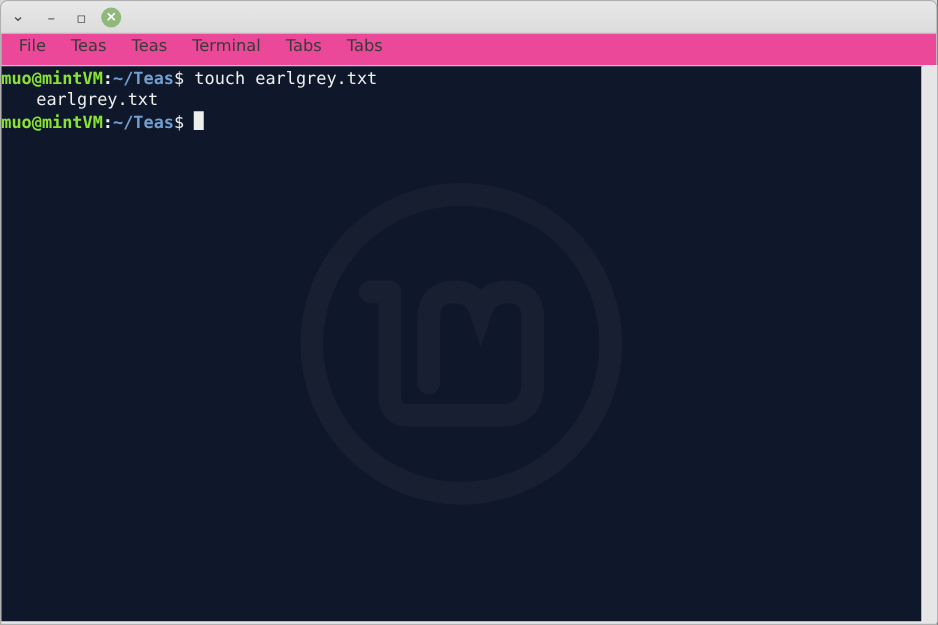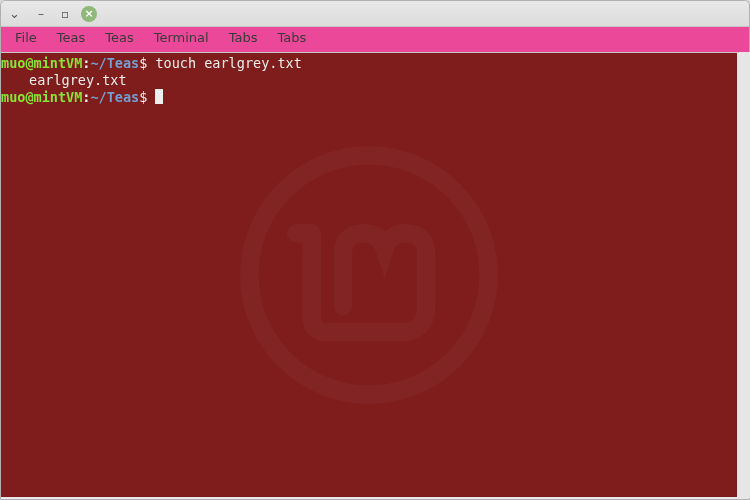--- a/index.html
+++ b/index.html
@@ -77,21 +77,21 @@
       gap: 0;
       border-bottom: 1px solid #c8c8c8;
     }
     .menu-item {
       padding: 3px 10px;
       font-size: 13px;
       color: #3a3a3a;
     }
     .terminal-body {
       flex: 1;
-      background: #7f1d1d;
+      background: #0f172a;
       margin: 0 12px 2px 0;
       position: relative;
       font-family: "DejaVu Sans Mono", "Liberation Mono", monospace;
       font-size: 13.5px;
       line-height: 17px;
       color: #eeeeec;
       padding: 2px 0 0 0;
       overflow: hidden;
     }
     .watermark {

